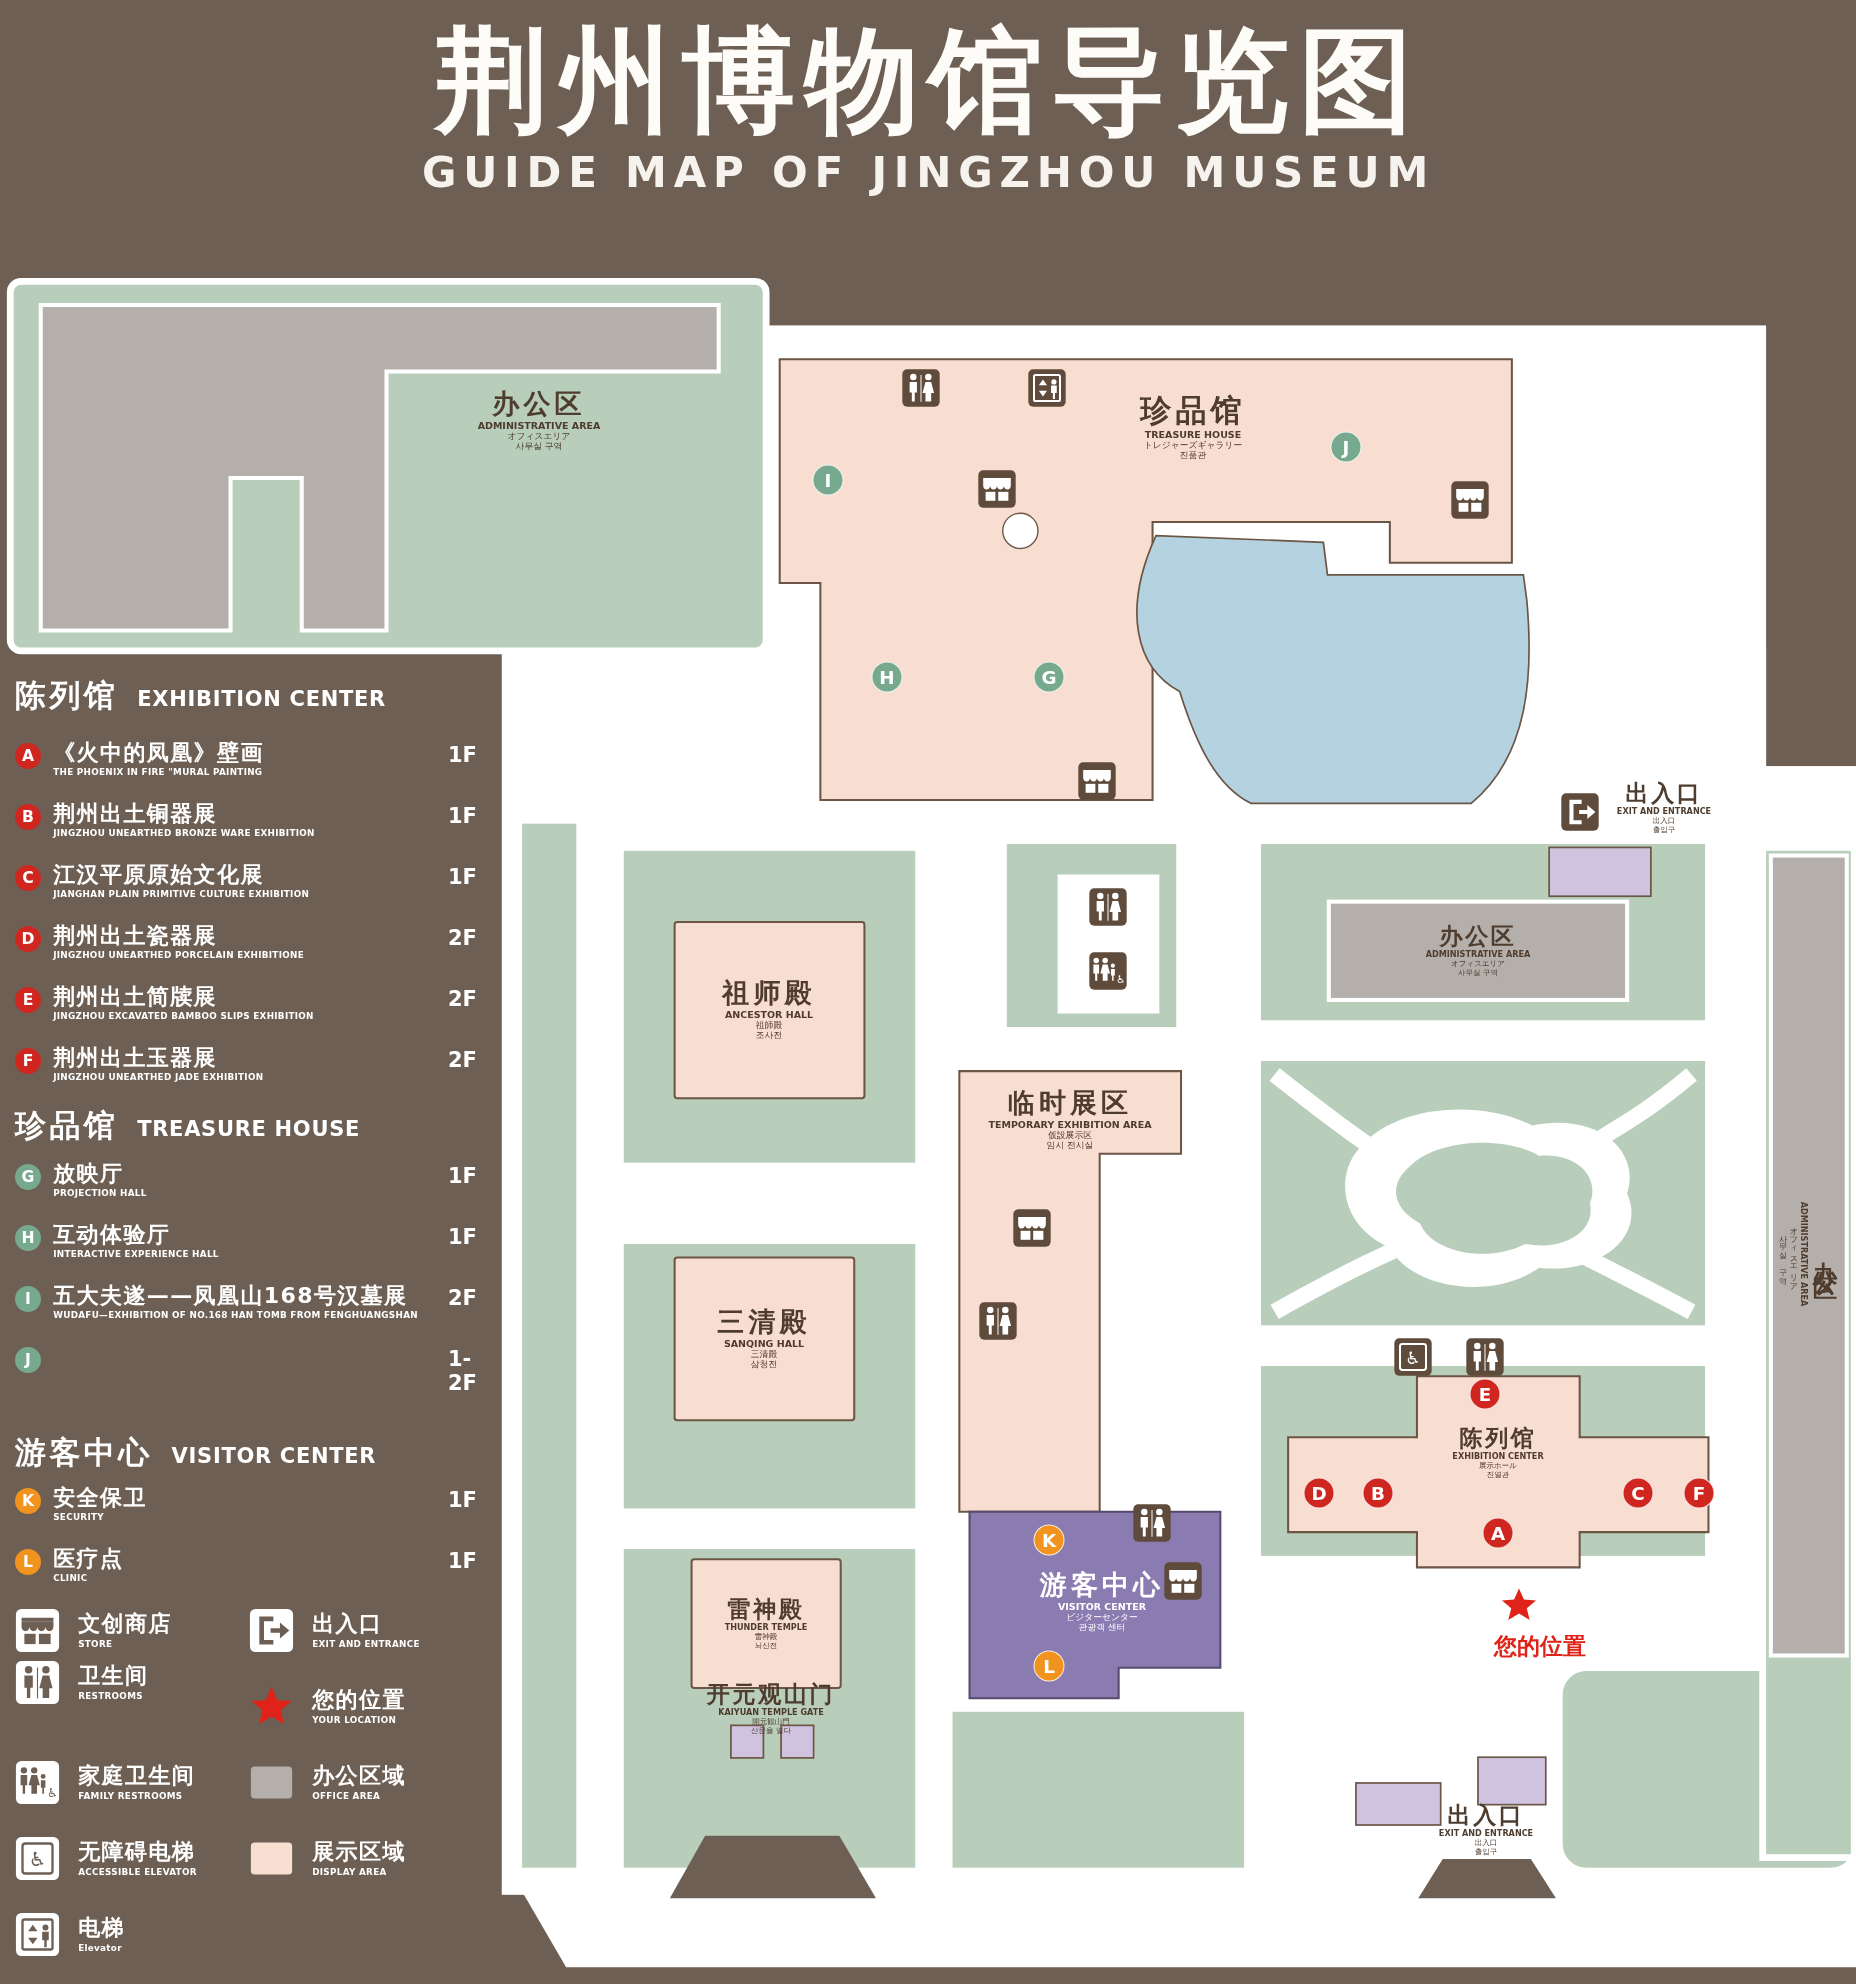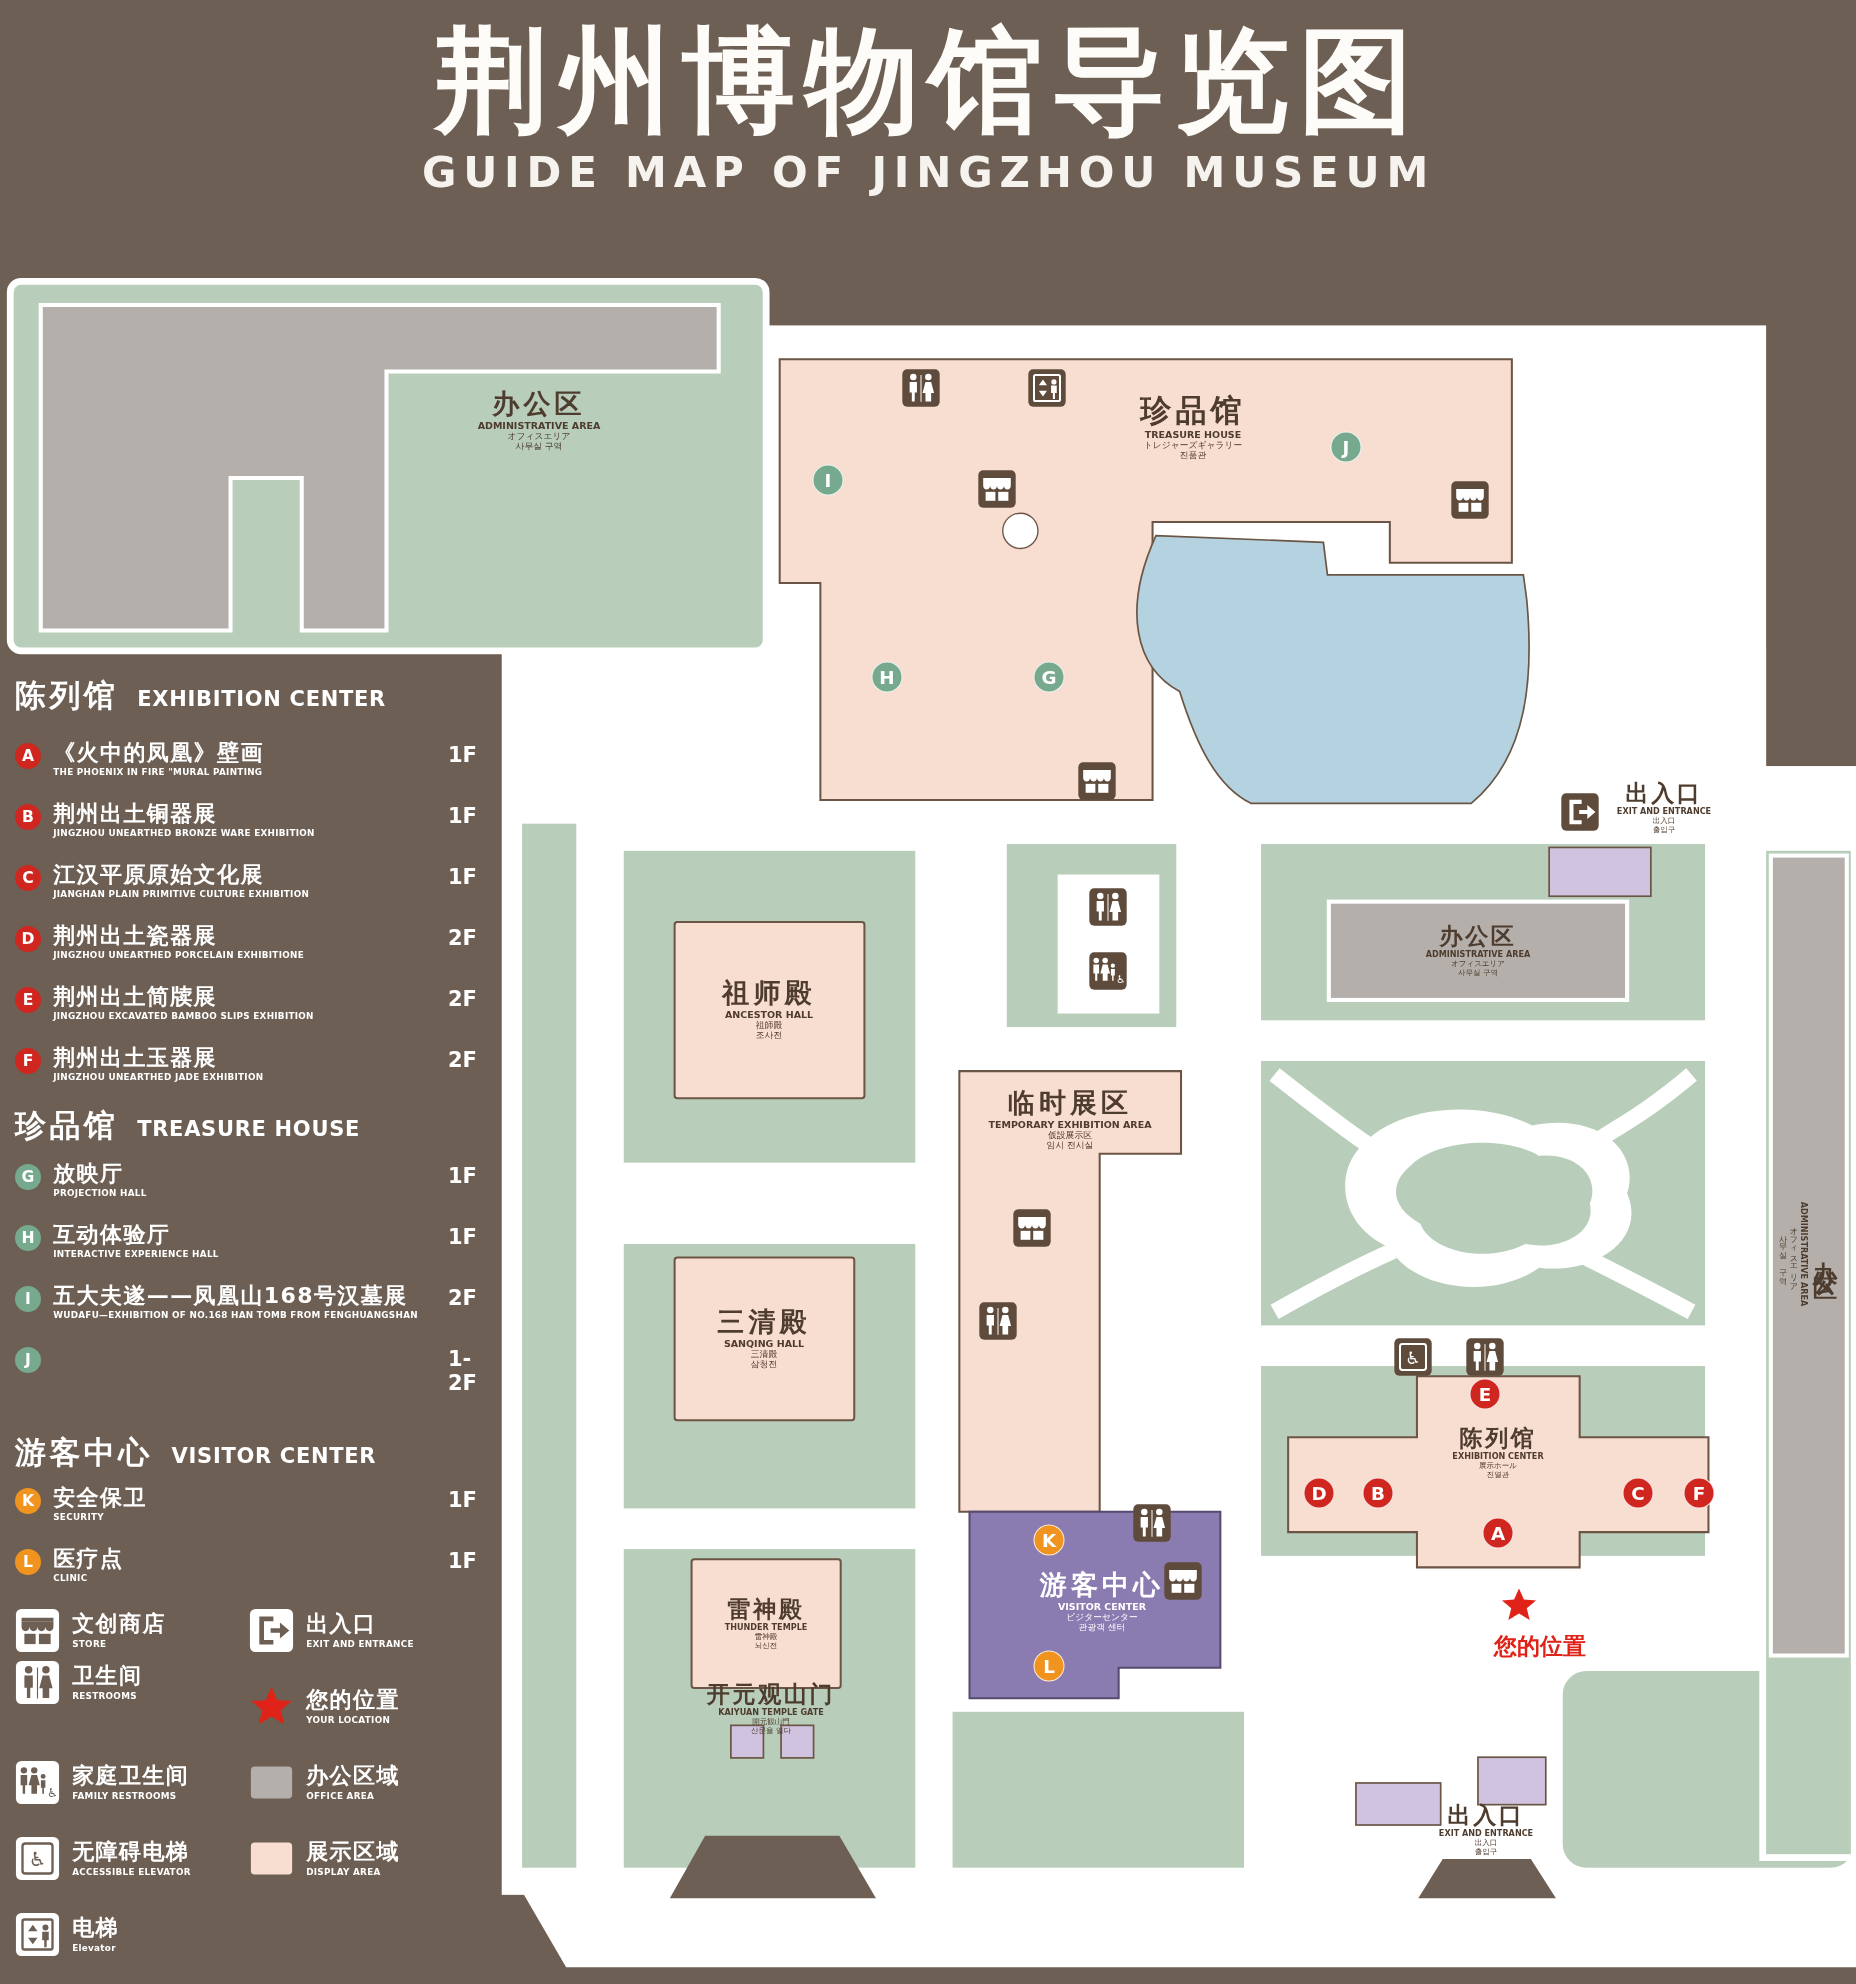--- a/index.html
+++ b/index.html
@@ -24,21 +24,21 @@
   .kbadge{flex:none;width:26px;height:26px;border-radius:50%;margin-right:12.2px;margin-top:2.7px;
           display:flex;align-items:center;justify-content:center;
           font-size:15.6px;font-weight:bold;color:#fff;}
   .b-red{background:#cf2720;}
   .b-green{background:#76a98e;}
   .b-orange{background:#f0931f;}
   .lg-text{display:block;width:366px;}
   .lg-item-zh{display:block;font-size:22px;font-weight:bold;letter-spacing:1.4px;line-height:1.15;}
   .lg-item-en{display:block;font-size:8.8px;font-weight:bold;letter-spacing:0.3px;margin-top:2px;line-height:1.25;}
   .lg-floor{position:absolute;left:433px;top:2.7px;font-size:21px;font-weight:bold;}
-  .lg-sym{position:absolute;display:flex;align-items:center;}
+  .lg-sym{position:absolute;display:flex;align-items:center;gap:6px;}
   .sym-text{display:block;}
   .licon{display:block;flex:none;width:45px;height:45px;margin-right:12.2px;}
 
   
   .micon{display:block;width:39px;height:39px;}
   .micon svg,.licon svg{display:block;width:100%;height:100%;}
   .micon .ibg{fill:#5e4b3b;}   .micon .ifg{fill:#ffffff;}
   .micon .ifr{fill:none;stroke:#ffffff;stroke-width:2.5;}
   .micon .ift{fill:#ffffff;font-family:"DejaVu Sans",sans-serif;}
   .licon .ibg{fill:#ffffff;}   .licon .ifg{fill:#6d5f54;}

